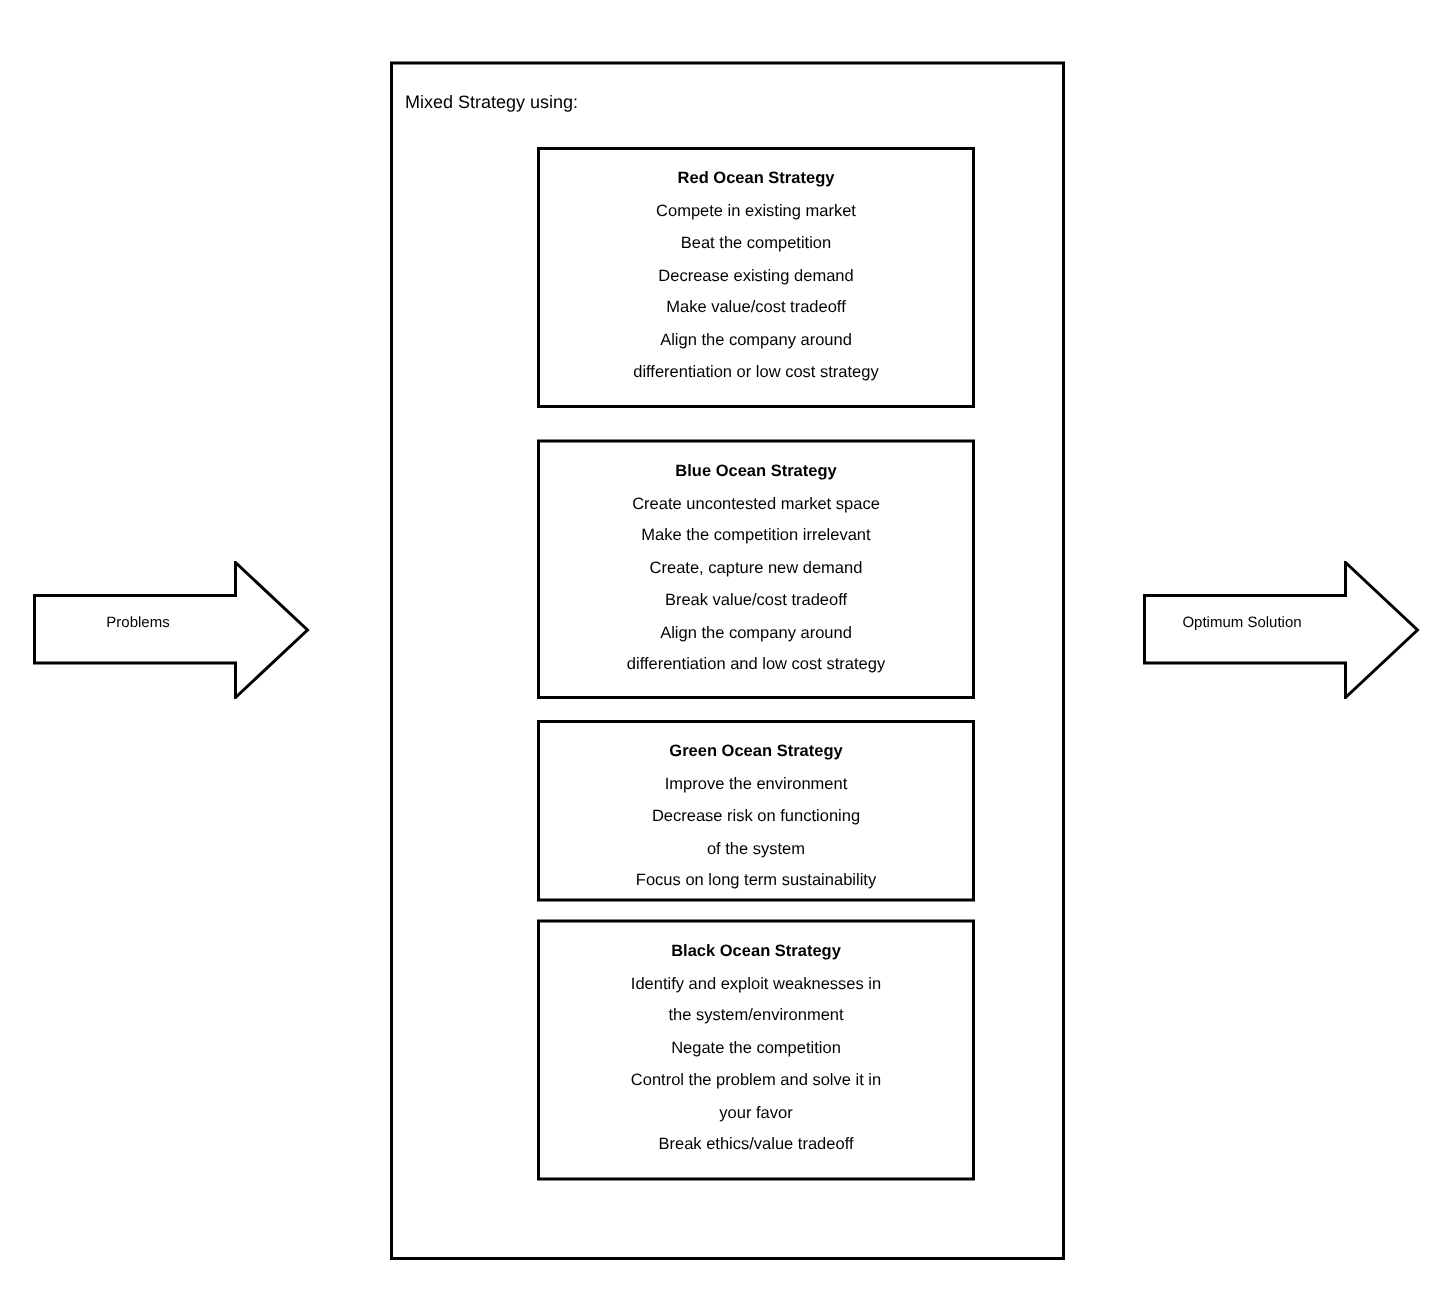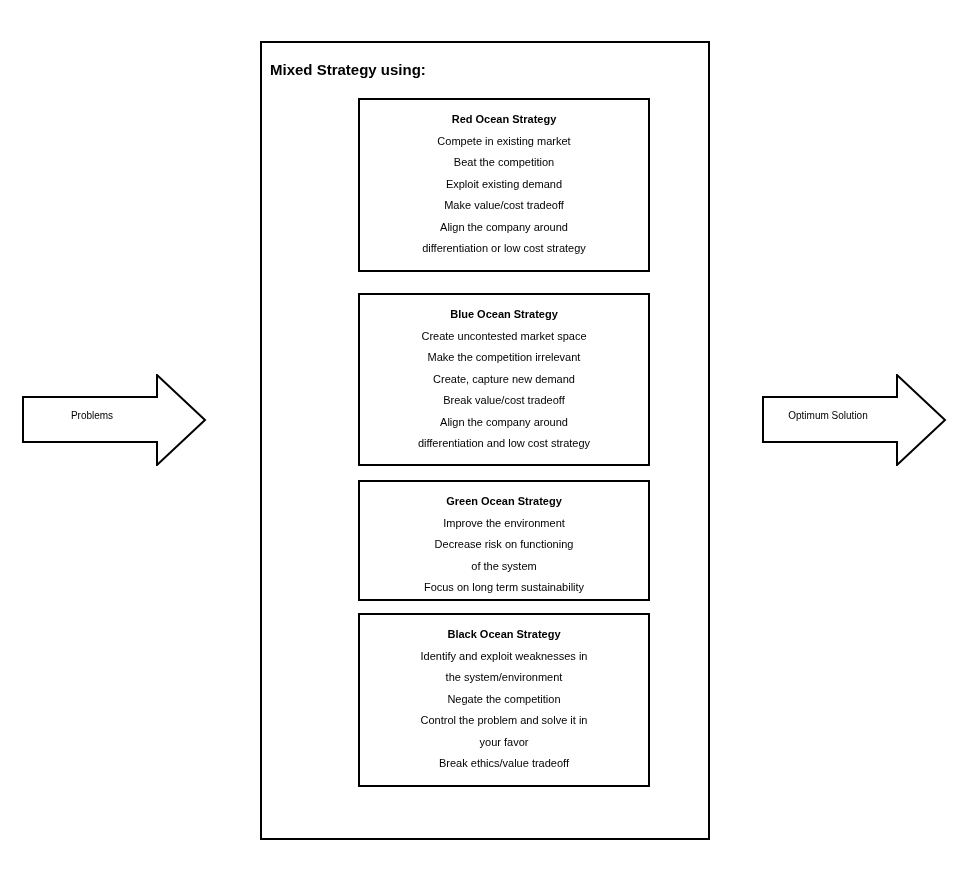--- a/index.html
+++ b/index.html
@@ -23,22 +23,22 @@
     width: 450px;
     height: 799px;
     border: 2px solid #000000;
     background: #ffffff;
     box-sizing: border-box;
   }
   .outer-title {
     position: absolute;
     left: 270px;
     top: 61px;
-    font-size: 15px;
-    font-weight: bold;
+    font-size: 12px;
+    font-weight: normal;
   }
   .strategy-box {
     position: absolute;
     left: 358px;
     width: 292px;
     border: 2px solid #000000;
     background: #ffffff;
     box-sizing: border-box;
     text-align: center;
     font-size: 11px;
@@ -88,21 +88,21 @@
   </svg>
   <div id="label-optimum" class="arrow-label">Optimum Solution</div>
 
   <div class="outer-box"></div>
   <div class="outer-title">Mixed Strategy using:</div>
 
   <div id="box-red" class="strategy-box">
     <div class="box-title">Red Ocean Strategy</div>
     <div class="box-body">Compete in existing market
 Beat the competition
-Exploit existing demand
+Decrease existing demand
 Make value/cost tradeoff
 Align the company around
 differentiation or low cost strategy</div>
   </div>
 
   <div id="box-blue" class="strategy-box">
     <div class="box-title">Blue Ocean Strategy</div>
     <div class="box-body">Create uncontested market space
 Make the competition irrelevant
 Create, capture new demand

